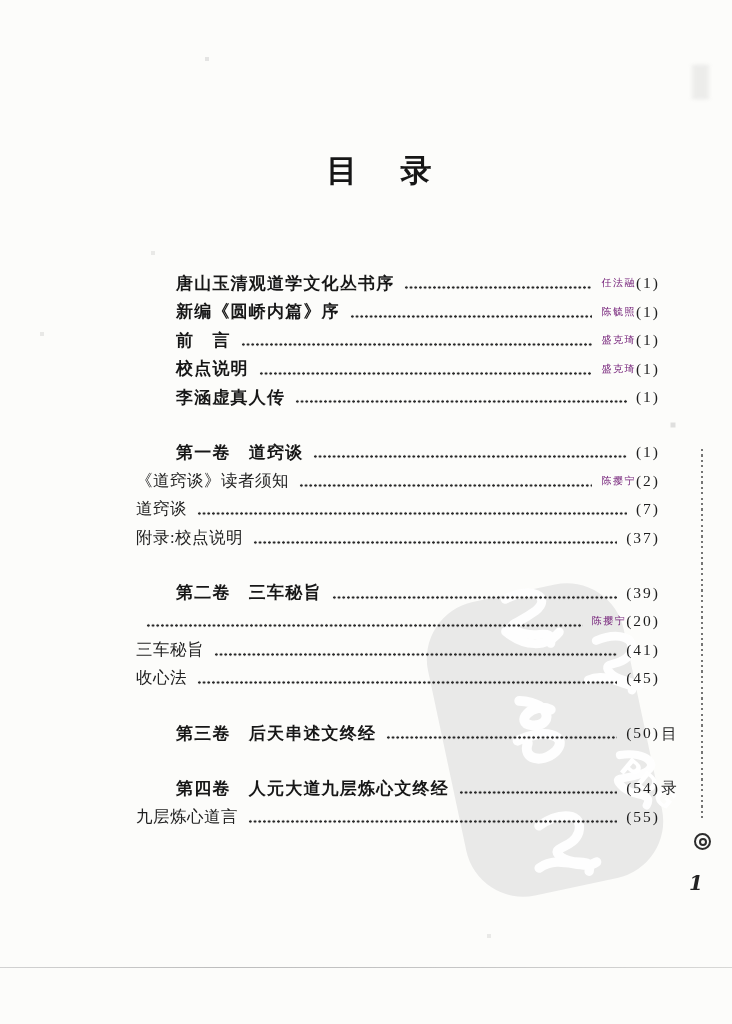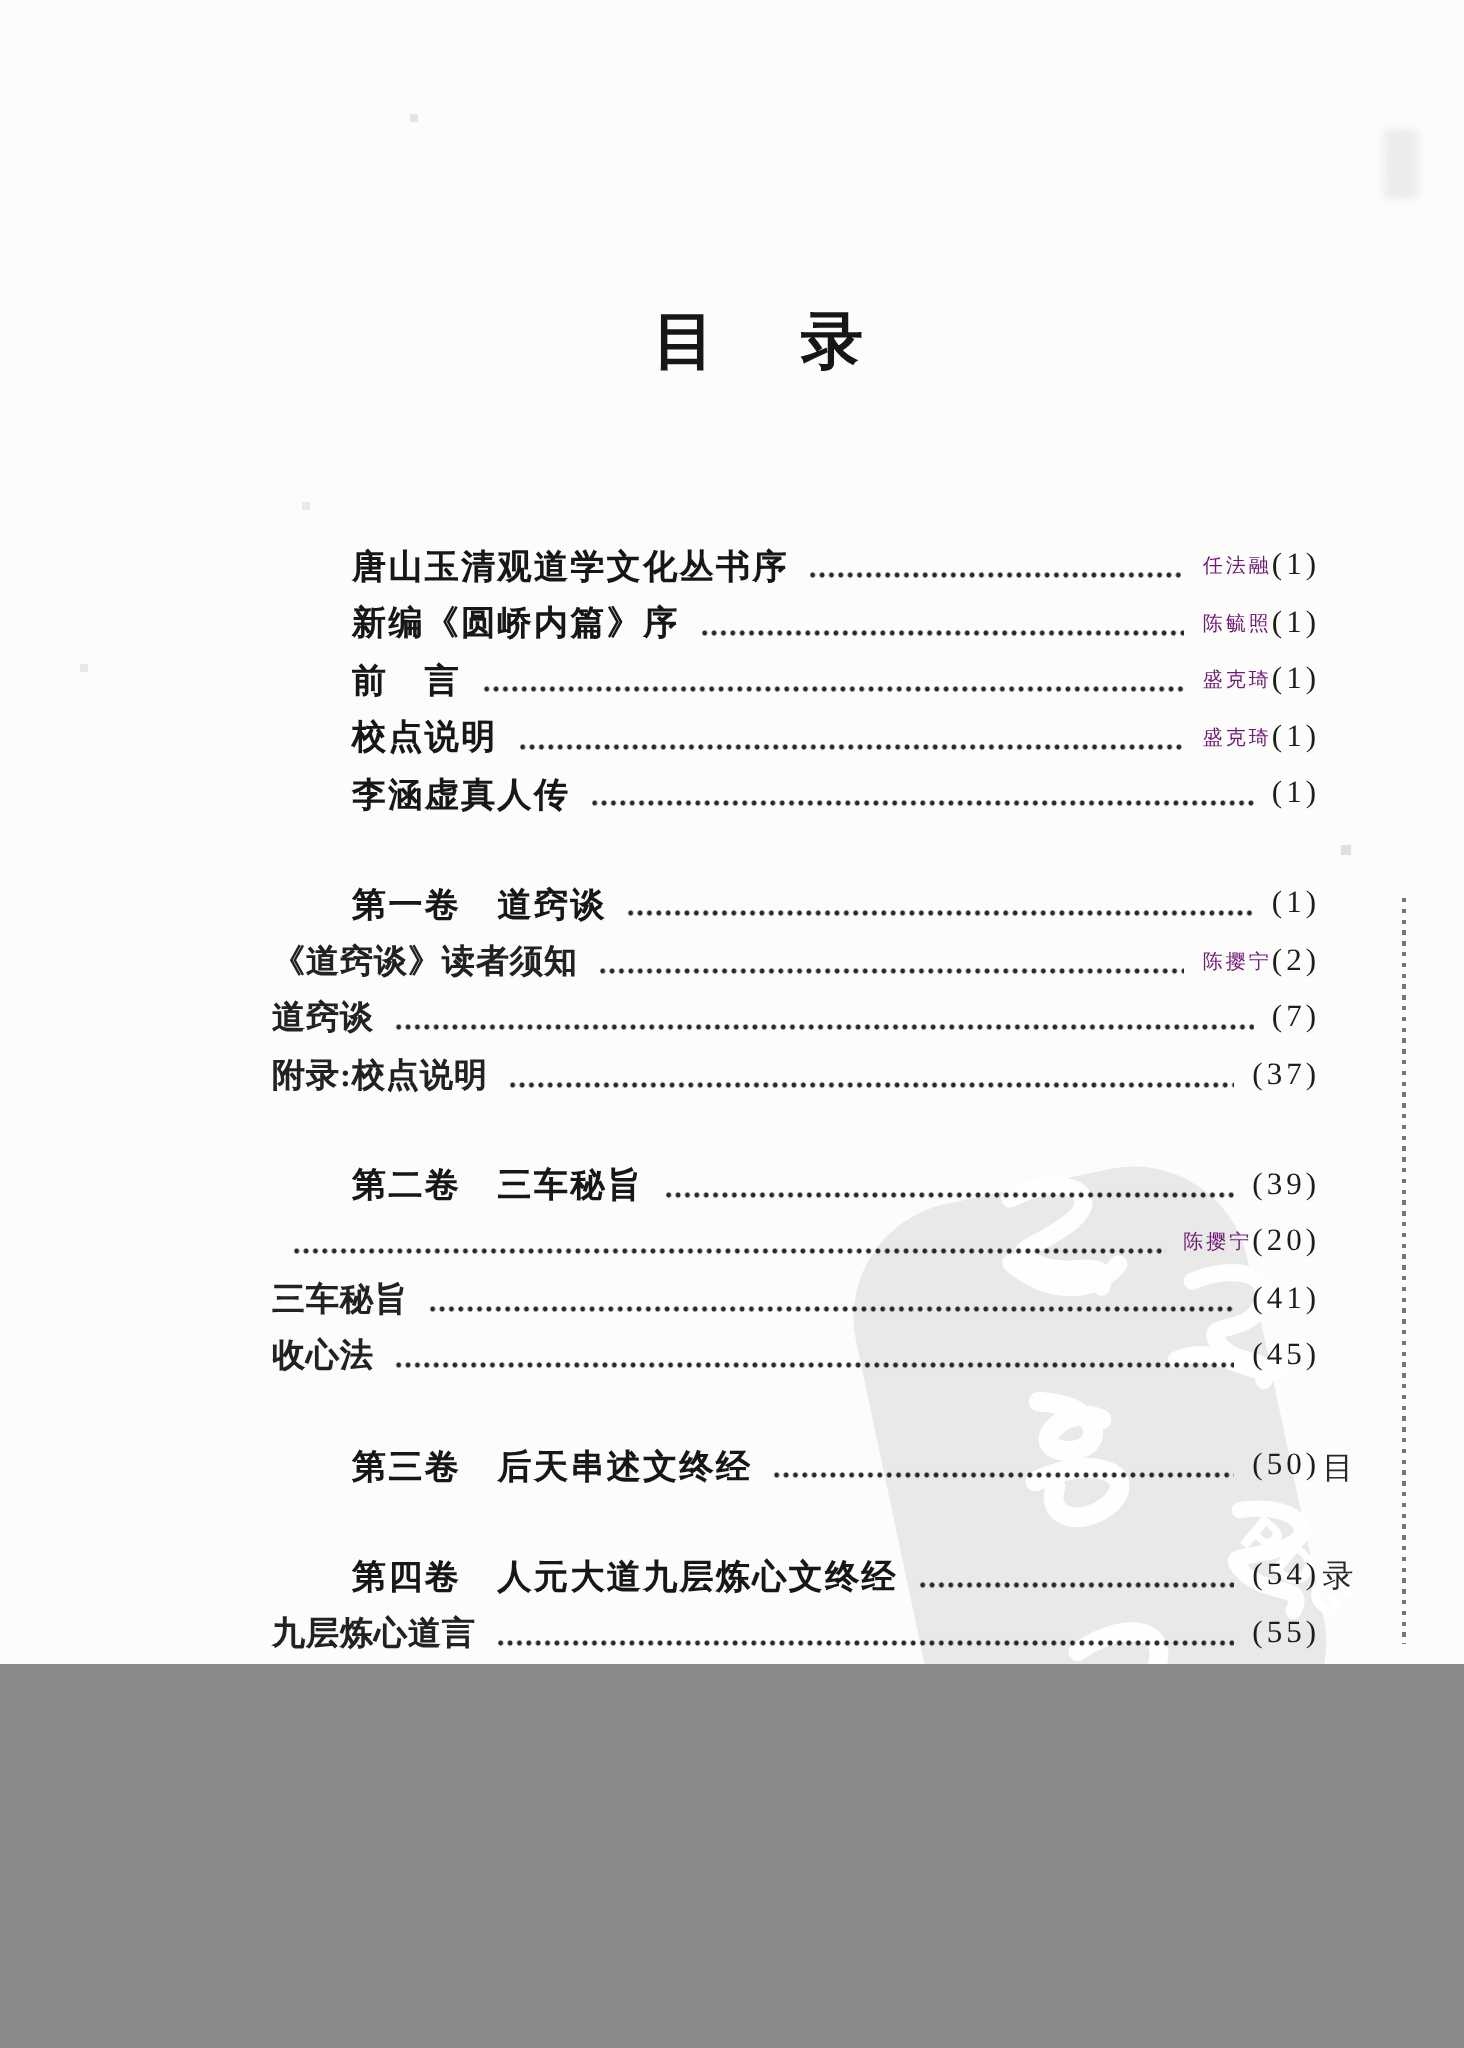--- a/index.html
+++ b/index.html
@@ -1,18 +1,18 @@
 <!DOCTYPE html>
 <html><head>
 <meta charset="utf-8">
 <style>
   html,body{margin:0;padding:0;background:#8a8a8a;}
   .sheet{
     position:relative;
-    width:732px;height:832px;
+    width:732px;height:1024px;
     background:#fcfcfa;
     overflow:hidden;
     font-family:"Liberation Serif", serif;
     color:#1d1d1d;
   }
   
   .page-title{
     position:absolute;left:113px;top:150px;width:532px;height:42px;
     text-align:center;line-height:42px;
   }
@@ -39,21 +39,21 @@
   .toc-row{display:flex;align-items:center;height:28.5px;}
   .section-gap{height:26.5px;}
   .toc-row .t{white-space:nowrap;}
   .toc-row.bold .t{
     font-family:"Liberation Sans", sans-serif;
     font-weight:700;font-size:17px;letter-spacing:1.2px;color:#171717;margin-left:48px;
   }
   .toc-row.sub{padding-left:8px;}
   .toc-row.sub .t{
     font-family:"Liberation Serif", serif;
-    font-weight:700;font-size:16.5px;letter-spacing:0.5px;color:#222;
+    font-weight:400;font-size:16.5px;letter-spacing:0.5px;color:#222;
   }
   .leader{
     flex:1;height:5px;align-self:center;margin:9px 9px 0 10px;
     background:radial-gradient(circle, #282828 1.05px, rgba(0,0,0,0) 1.4px) left center / 4.7px 4.7px repeat-x;
   }
   .author{
     font-family:"Liberation Serif", serif;font-size:10px;color:#701a75;
     letter-spacing:1.5px;white-space:nowrap;
   }
   .author:empty{display:none;}

